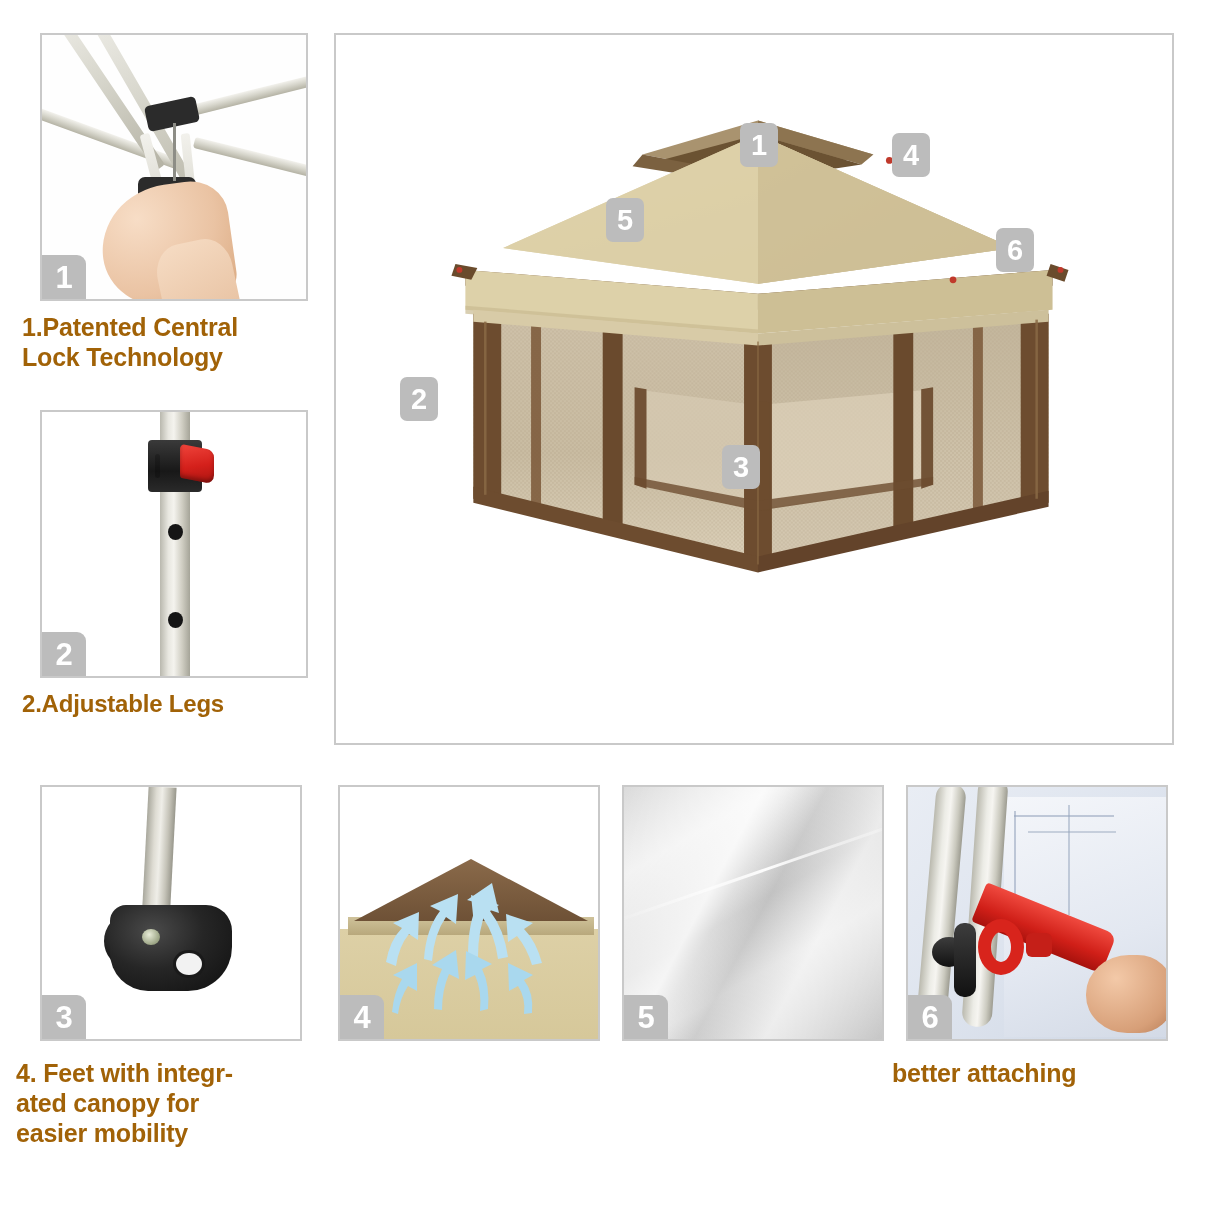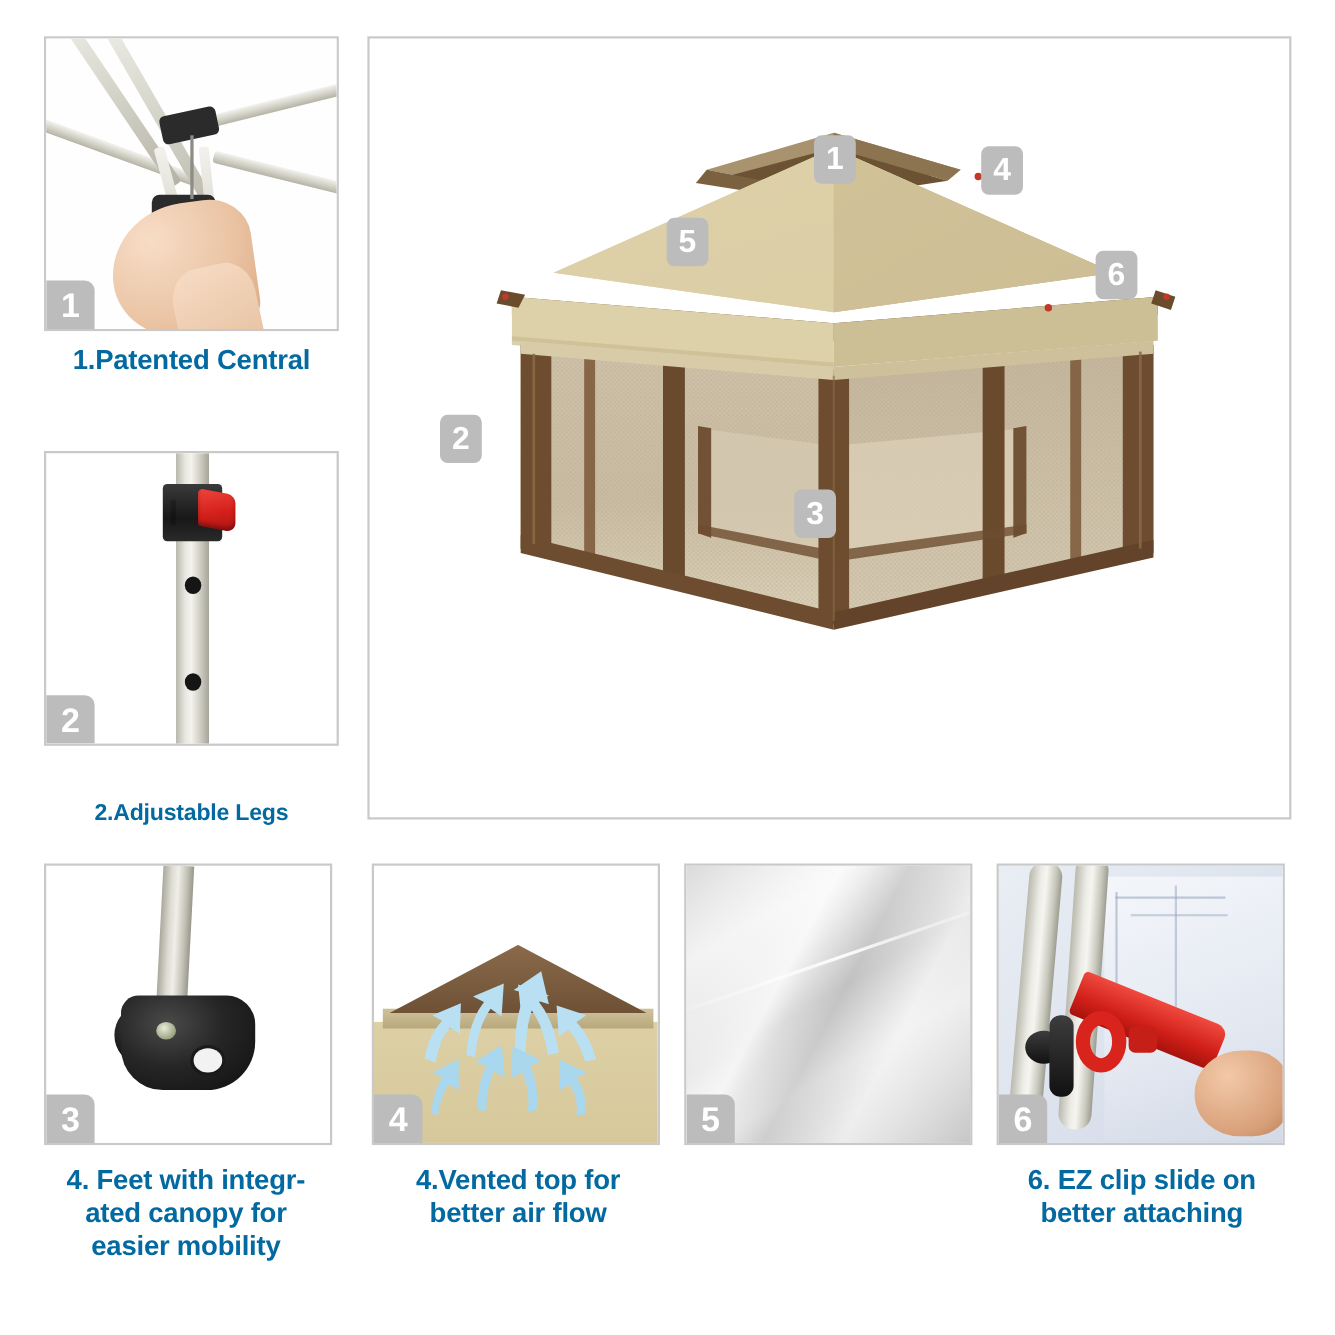--- a/index.html
+++ b/index.html
@@ -26,22 +26,22 @@
     border-radius: 0 9px 0 0;
     color: #ffffff;
     font-size: 31px; font-weight: bold;
     display: flex; align-items: center; justify-content: center;
     line-height: 1;
     z-index: 40;
     font-family: "Liberation Sans", sans-serif;
   }
   .caption {
     position: absolute;
-    text-align: center;
-    color: #0369a1;
+    text-align: left;
+    color: #a16207;
     font-weight: bold;
     line-height: 1.20;
     font-family: "Liberation Sans", sans-serif;
     letter-spacing: -0.2px;
   }
 
   
   .tag {
     position: absolute;
     width: 38px; height: 44px;
@@ -212,34 +212,35 @@
       <div style="position:absolute; left:100px; top:170px; width:48px; height:16px; background:#1d1d1d; border-radius:0 0 10px 10px;"></div>
       <div style="position:absolute; left:131px; top:88px; width:3px; height:58px; background:#8d8d86;"></div>
 
       <div style="position:absolute; left:60px; top:150px; width:130px; height:120px; background: radial-gradient(ellipse at 30% 25%, #f7ddc6, #eac3a3 60%, #d9a87f 100%); border-radius: 54% 30% 20% 46%; transform: rotate(-8deg);"></div>
       <div style="position:absolute; left:118px; top:206px; width:76px; height:90px; background: linear-gradient(160deg,#f6dcc4,#e6bf9e); border-radius: 34% 34% 10% 10%; transform: rotate(-12deg);"></div>
       <div class="badge">1</div>
     </div>
   </div>
   <div class="caption" style="left:22px; top:312px; width:304px; font-size:25px;">
     <div>1.Patented Central</div>
+    <div>Lock Technology</div>
   </div>
 
   <div class="panel" id="p2">
     <div class="photo">
       <div class="legpole"></div>
       <div class="legbox"></div>
       <div class="legstripe" style="left:113px; top:42px;"></div>
       <div class="redlever"></div>
       <div class="leghole" style="top:112px;"></div>
       <div class="leghole" style="top:200px;"></div>
       <div class="badge">2</div>
     </div>
   </div>
-  <div class="caption" style="left:22px; top:690px; width:304px; font-size:21px;margin-top:36px;">
+  <div class="caption" style="left:22px; top:690px; width:304px; font-size:24px;">
     <div>2.Adjustable Legs</div>
   </div>
 
   <div class="panel" id="main">
     <div class="photo">
       <svg class="gz" viewBox="0 0 840 712" preserveAspectRatio="none">
         <defs>
           <linearGradient id="roofL" x1="0" y1="0" x2="1" y2="1">
             <stop offset="0%" stop-color="#e2d6b0"></stop>
               <stop offset="100%" stop-color="#cdbf92"></stop>
@@ -370,24 +371,20 @@
         <g fill="#a9d8ee">
           <path d="M52 225 q2 -20 10 -33 l-9 -4 24 -12 0 28 -9 -5 q-8 12 -10 28 z"></path>
           <path d="M94 222 q0 -24 8 -40 l-10 -4 24 -15 3 29 -10 -5 q-7 16 -7 36 z"></path>
           <path d="M148 222 q2 -24 -6 -40 l10 -5 -26 -13 -1 29 10 -5 q7 16 5 36 z"></path>
           <path d="M192 226 q2 -20 -8 -33 l9 -5 -25 -12 1 28 9 -5 q8 12 6 28 z"></path>
         </g>
       </svg>
       <div class="badge">4</div>
     </div>
   </div>
-  <div class="caption" style="left:326px; top:1058px; width:290px; font-size:25px;">
-    <div>4.Vented top for</div>
-    <div>better air flow</div>
-  </div>
 
   <div class="panel" id="p5">
     <div class="photo">
       <div class="silver"></div>
       <div class="silverfold"></div>
       <div class="badge">5</div>
     </div>
   </div>
 
   <div class="panel" id="p6">
@@ -403,17 +400,16 @@
       <div class="p6redclip"></div>
       <div class="p6ring"></div>
       <div class="p6knob" style="left:24px; top:150px; width:34px; height:30px; border-radius:50%;"></div>
       <div class="p6knob" style="left:46px; top:136px; width:22px; height:74px; border-radius:10px;"></div>
       <div style="position:absolute; left:118px; top:146px; width:26px; height:24px; background:#c51f18; border-radius:6px;"></div>
       <div class="p6thumb"></div>
       <div class="badge">6</div>
     </div>
   </div>
   <div class="caption" style="left:892px; top:1058px; width:292px; font-size:25px;">
-    <div>6. EZ clip slide on</div>
     <div>better attaching</div>
   </div>
 
 </div>
 
 </body></html>

